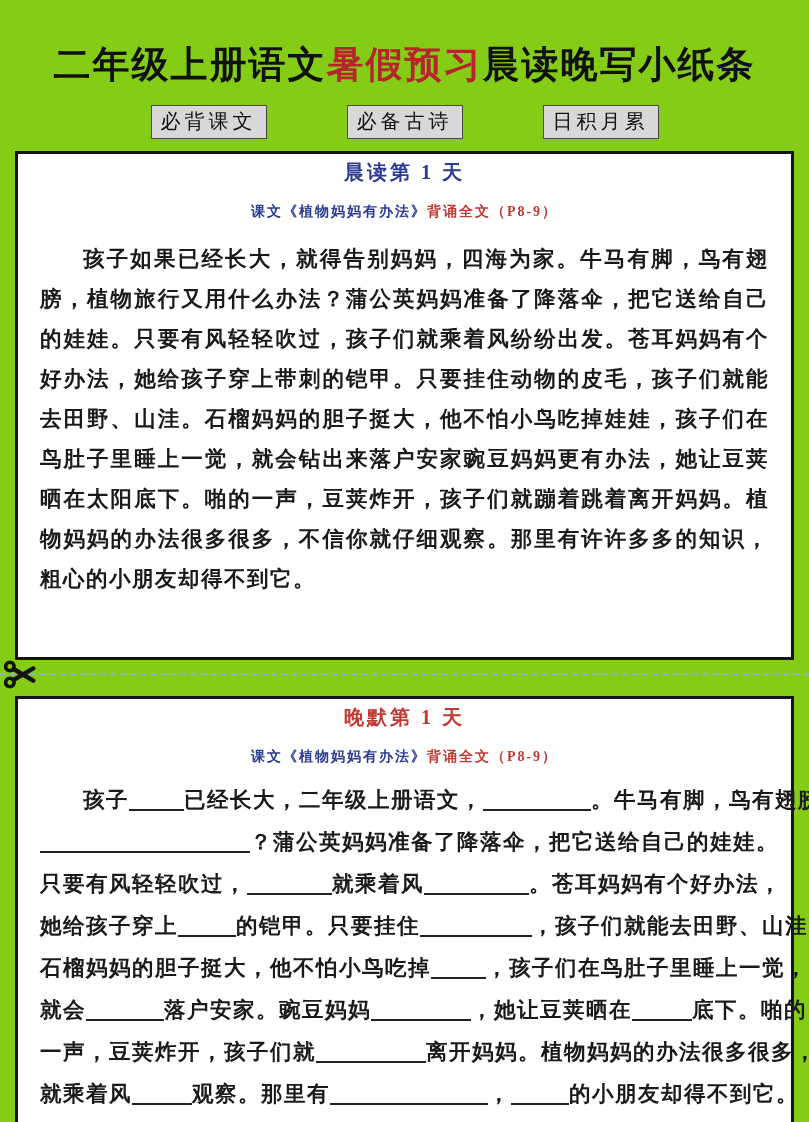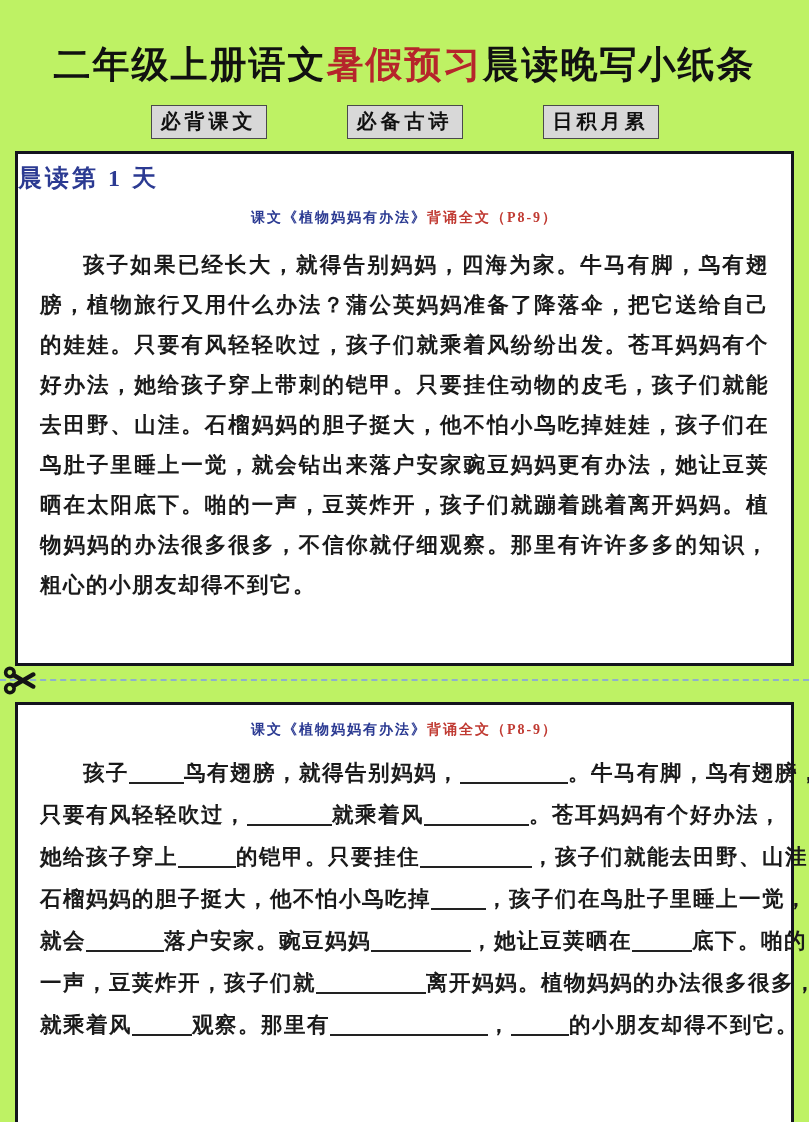--- a/index.html
+++ b/index.html
@@ -2,21 +2,21 @@
 <html lang="zh"><head>
 <meta charset="utf-8">
 <style>
   * { margin: 0; padding: 0; box-sizing: border-box; }
   html, body { background: #ffffff; }
   .page {
     position: relative;
     width: 809px;
     height: 1122px;
     margin: 0 auto;
-    background: #bef264;
+    background: #84cc16;
     font-family: "Liberation Serif", "DejaVu Serif", serif;
     color: #1a1a1a;
     overflow: hidden;
   }
   
   .title {
     margin-top: 40px;
     text-align: center;
     font-size: 37px;
     font-weight: bold;
@@ -31,34 +31,35 @@
     display: flex;
     justify-content: center;
     gap: 80px;
   }
   .tag {
     display: inline-block;
     background: #d8d8d8;
     border: 1px solid #4a4a4a;
     padding: 2px 9px 3px;
     font-size: 20px;
-    font-weight: bold;
+    font-weight: normal;
     letter-spacing: 4px;
     color: #111111;
     cursor: pointer;
   }
   
   .box {
     margin: 12px 15px 0;
     border: 3px solid #14141e;
     background: #ffffff;
   }
   .sec-title {
-    padding-top: 9px;
-    font-size: 24px;
+    padding-top: 3px;
+    text-align: center;
+    font-size: 20px;
     font-weight: bold;
     letter-spacing: 3px;
     line-height: 30px;
   }
   .blue { color: #2b3a92; }
   .red  { color: #c03a32; }
   .sec-sub {
     margin-top: 10px;
     text-align: center;
     font-size: 14px;
@@ -133,23 +134,25 @@
     <span class="scissors">
       <svg viewBox="0 0 24 24" aria-hidden="true">
         <circle cx="5" cy="6.2" r="3.1" fill="none" stroke="#141414" stroke-width="2.6"></circle>
         <circle cx="5" cy="17.8" r="3.1" fill="none" stroke="#141414" stroke-width="2.6"></circle>
         <path d="M7.6 8 L22 16.4 M7.6 16 L22 7.6" stroke="#141414" stroke-width="3.2" stroke-linecap="round" fill="none"></path>
       </svg>
     </span>
   </div>
 
   <section class="box box2">
+    <h2 class="sec-title red">晚默第 1 天</h2>
     <h3 class="sec-sub"><span class="blue">课文《植物妈妈有办法》</span><span class="red">背诵全文（P8-9）</span></h3>
     <div class="fill-body">
-        <div class="fill-line indent"><span>孩子</span><span class="blank" style="width: 55px;"></span><span>鸟有翅膀，就得告别妈妈，</span><span class="blank" style="width: 108px;"></span><span>。牛马有脚，鸟有翅膀，</span></div>
+        <div class="fill-line indent"><span>孩子</span><span class="blank" style="width: 55px;"></span><span>已经长大，二年级上册语文，</span><span class="blank" style="width: 108px;"></span><span>。牛马有脚，鸟有翅膀，</span></div>
+        <div class="fill-line"><span class="blank" style="width: 210px;"></span><span>？蒲公英妈妈准备了降落伞，把它送给自己的娃娃。</span></div>
         <div class="fill-line"><span>只要有风轻轻吹过，</span><span class="blank" style="width: 85px;"></span><span>就乘着风</span><span class="blank" style="width: 105px;"></span><span>。苍耳妈妈有个好办法，</span></div>
         <div class="fill-line"><span>她给孩子穿上</span><span class="blank" style="width: 58px;"></span><span>的铠甲。只要挂住</span><span class="blank" style="width: 112px;"></span><span>，孩子们就能去田野、山洼。</span></div>
         <div class="fill-line"><span>石榴妈妈的胆子挺大，他不怕小鸟吃掉</span><span class="blank" style="width: 55px;"></span><span>，孩子们在鸟肚子里睡上一觉，</span></div>
         <div class="fill-line"><span>就会</span><span class="blank" style="width: 78px;"></span><span>落户安家。豌豆妈妈</span><span class="blank" style="width: 100px;"></span><span>，她让豆荚晒在</span><span class="blank" style="width: 60px;"></span><span>底下。啪的</span></div>
         <div class="fill-line"><span>一声，豆荚炸开，孩子们就</span><span class="blank" style="width: 110px;"></span><span>离开妈妈。植物妈妈的办法很多很多，</span></div>
         <div class="fill-line"><span>就乘着风</span><span class="blank" style="width: 60px;"></span><span>观察。那里有</span><span class="blank" style="width: 158px;"></span><span>，</span><span class="blank" style="width: 58px;"></span><span>的小朋友却得不到它。</span></div>
       </div>
 
   </section>
 

